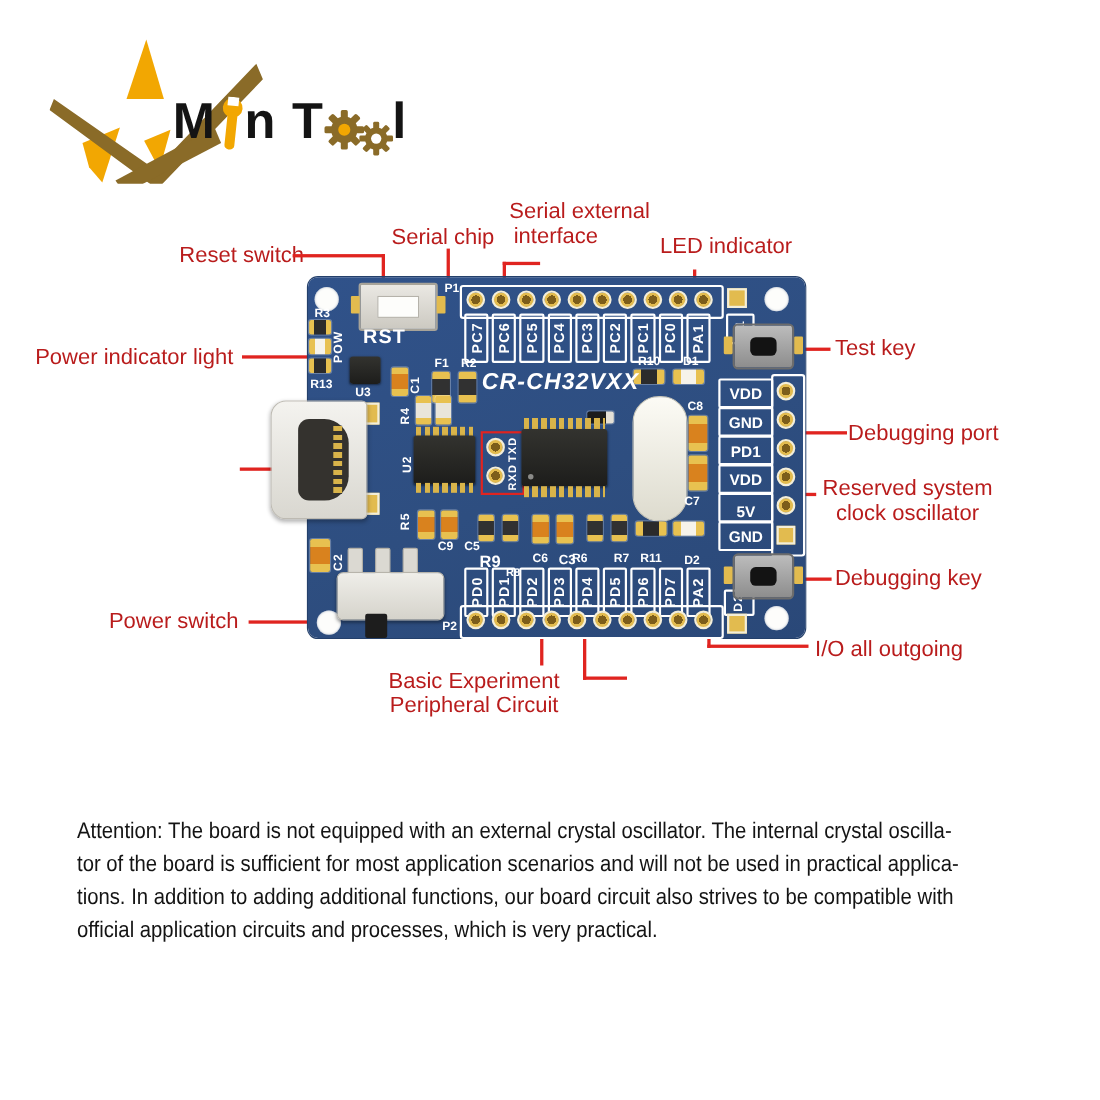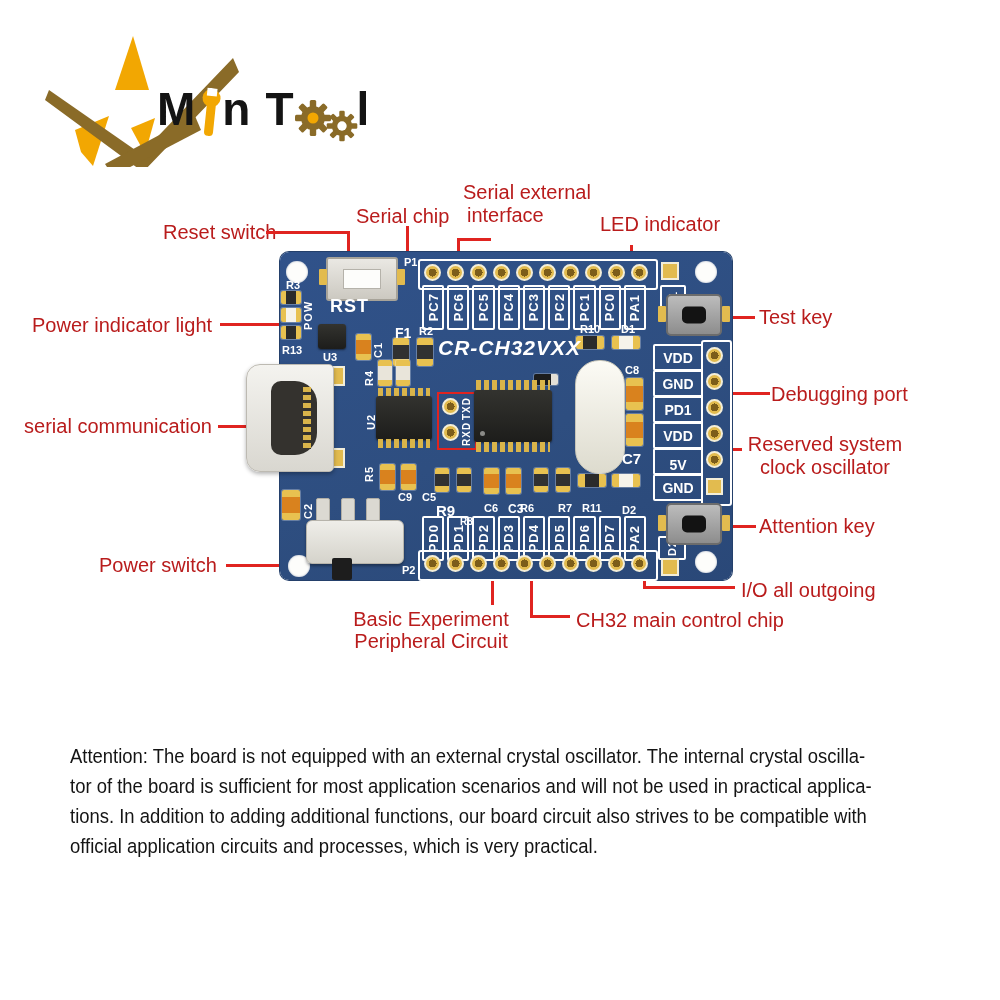--- a/index.html
+++ b/index.html
@@ -134,31 +134,29 @@
       <span>l</span>
     </div>
   </div>
 
   <div class="rlabel" style="left:163px;top:221px;">Reset switch</div>
   <div class="rlabel" style="left:356px;top:205px;">Serial chip</div>
   <div class="rlabel" style="left:463px;top:181px;">Serial external</div>
   <div class="rlabel" style="left:467px;top:204px;">interface</div>
   <div class="rlabel" style="left:600px;top:213px;">LED indicator</div>
   <div class="rlabel" style="left:32px;top:314px;text-align:right;">Power indicator light</div>
-  <div class="rlabel" style="left:20px;top:415px;width:196px;text-align:center;">serial communication</div>
   <div class="rlabel" style="left:759px;top:306px;">Test key</div>
   <div class="rlabel" style="left:771px;top:383px;">Debugging port</div>
   <div class="rlabel" style="left:735px;top:433px;width:180px;text-align:center;">Reserved system</div>
   <div class="rlabel" style="left:735px;top:456px;width:180px;text-align:center;">clock oscillator</div>
-  <div class="rlabel" style="left:759px;top:515px;">Attention key</div>
+  <div class="rlabel" style="left:759px;top:515px;">Debugging key</div>
   <div class="rlabel" style="left:741px;top:579px;">I/O all outgoing</div>
   <div class="rlabel" style="left:99px;top:554px;">Power switch</div>
   <div class="rlabel" style="left:340px;top:608px;width:182px;text-align:center;">Basic Experiment</div>
   <div class="rlabel" style="left:340px;top:630px;width:182px;text-align:center;">Peripheral Circuit</div>
-  <div class="rlabel" style="left:576px;top:609px;">CH32 main control chip</div>
 
   <div class="rline" style="left:266px;top:231px;width:84px;height:3px;"></div>
   <div class="rline" style="left:347px;top:231px;width:3px;height:26px;"></div>
   <div class="rline" style="left:406px;top:226px;width:3px;height:188px;"></div>
   <div class="rline" style="left:457px;top:238px;width:34px;height:3px;"></div>
   <div class="rline" style="left:457px;top:238px;width:3px;height:158px;"></div>
   <div class="rline" style="left:630px;top:245px;width:3px;height:93px;"></div>
   <div class="rline" style="left:220px;top:323px;width:63px;height:3px;"></div>
   <div class="rline" style="left:218px;top:425px;width:74px;height:3px;"></div>
   <div class="rline" style="left:697px;top:316px;width:58px;height:3px;"></div>
@@ -254,21 +252,21 @@
     <div class="res-h" style="left:1px;top:39px;width:20px;height:13px;"></div>
     <div class="led-h" style="left:1px;top:56px;width:20px;height:14px;"></div>
     <div class="res-h" style="left:1px;top:74px;width:20px;height:13px;"></div>
     <div class="vref" style="left:22px;top:36px;height:42px;">POW</div>
     <div class="wtxt" style="left:2px;top:92px;font-size:11px;">R13</div>
     <div class="chip" style="left:38px;top:72px;width:28px;height:25px;"></div>
     <div class="wtxt" style="left:43px;top:99px;font-size:11px;">U3</div>
 
     <div class="cap-o" style="left:76px;top:82px;width:15px;height:26px;"></div>
     <div class="vref" style="left:92px;top:80px;height:26px;">C1</div>
-    <div class="wtxt" style="left:115px;top:73px;font-size:14px;">F1</div>
+    <div class="wtxt" style="left:115px;top:73px;font-size:11px;">F1</div>
     <div class="wtxt" style="left:139px;top:73px;font-size:11px;">R2</div>
     <div class="res-v" style="left:113px;top:86px;width:16px;height:28px;"></div>
     <div class="res-v" style="left:137px;top:86px;width:16px;height:28px;"></div>
     <div class="vref" style="left:83px;top:108px;height:26px;">R4</div>
     <div class="cap-w" style="left:98px;top:108px;width:14px;height:26px;"></div>
     <div class="cap-w" style="left:116px;top:108px;width:14px;height:26px;"></div>
 
     <div class="abs" style="left:254px;top:122px;width:24px;height:11px;background:linear-gradient(90deg,#1c1c1c 0 70%,#e4e0d6 70%);border-radius:2px;box-shadow:0 0 0 1px rgba(255,255,255,.25);"></div>
 
     <div class="pins" style="left:98px;top:136px;width:52px;height:9px;"></div>
@@ -285,21 +283,21 @@
     <div class="pins" style="left:196px;top:128px;width:74px;height:10px;"></div>
     <div class="chip" style="left:194px;top:138px;width:78px;height:52px;">
       <div class="abs" style="left:6px;bottom:6px;width:5px;height:5px;border-radius:50%;background:#8b8b88;"></div>
     </div>
     <div class="pins" style="left:196px;top:190px;width:74px;height:10px;"></div>
 
     <div class="crystal" style="left:295px;top:108px;width:48px;height:112px;"></div>
     <div class="wtxt" style="left:345px;top:112px;font-size:11px;">C8</div>
     <div class="cap-o" style="left:346px;top:126px;width:17px;height:32px;"></div>
     <div class="cap-o" style="left:346px;top:162px;width:17px;height:32px;"></div>
-    <div class="wtxt" style="left:342px;top:198px;font-size:15px;">C7</div>
+    <div class="wtxt" style="left:342px;top:198px;font-size:11px;">C7</div>
 
     <div class="pinbox abs" style="left:373px;top:92px;width:46px;height:23px;display:flex;">
         <span class="wtxt" style="position:static;font-size:14px;">VDD</span>
       </div>
     <div class="pinbox abs" style="left:373px;top:118px;width:46px;height:23px;display:flex;">
         <span class="wtxt" style="position:static;font-size:14px;">GND</span>
       </div>
     <div class="pinbox abs" style="left:373px;top:144px;width:46px;height:23px;display:flex;">
         <span class="wtxt" style="position:static;font-size:14px;">PD1</span>
       </div>

